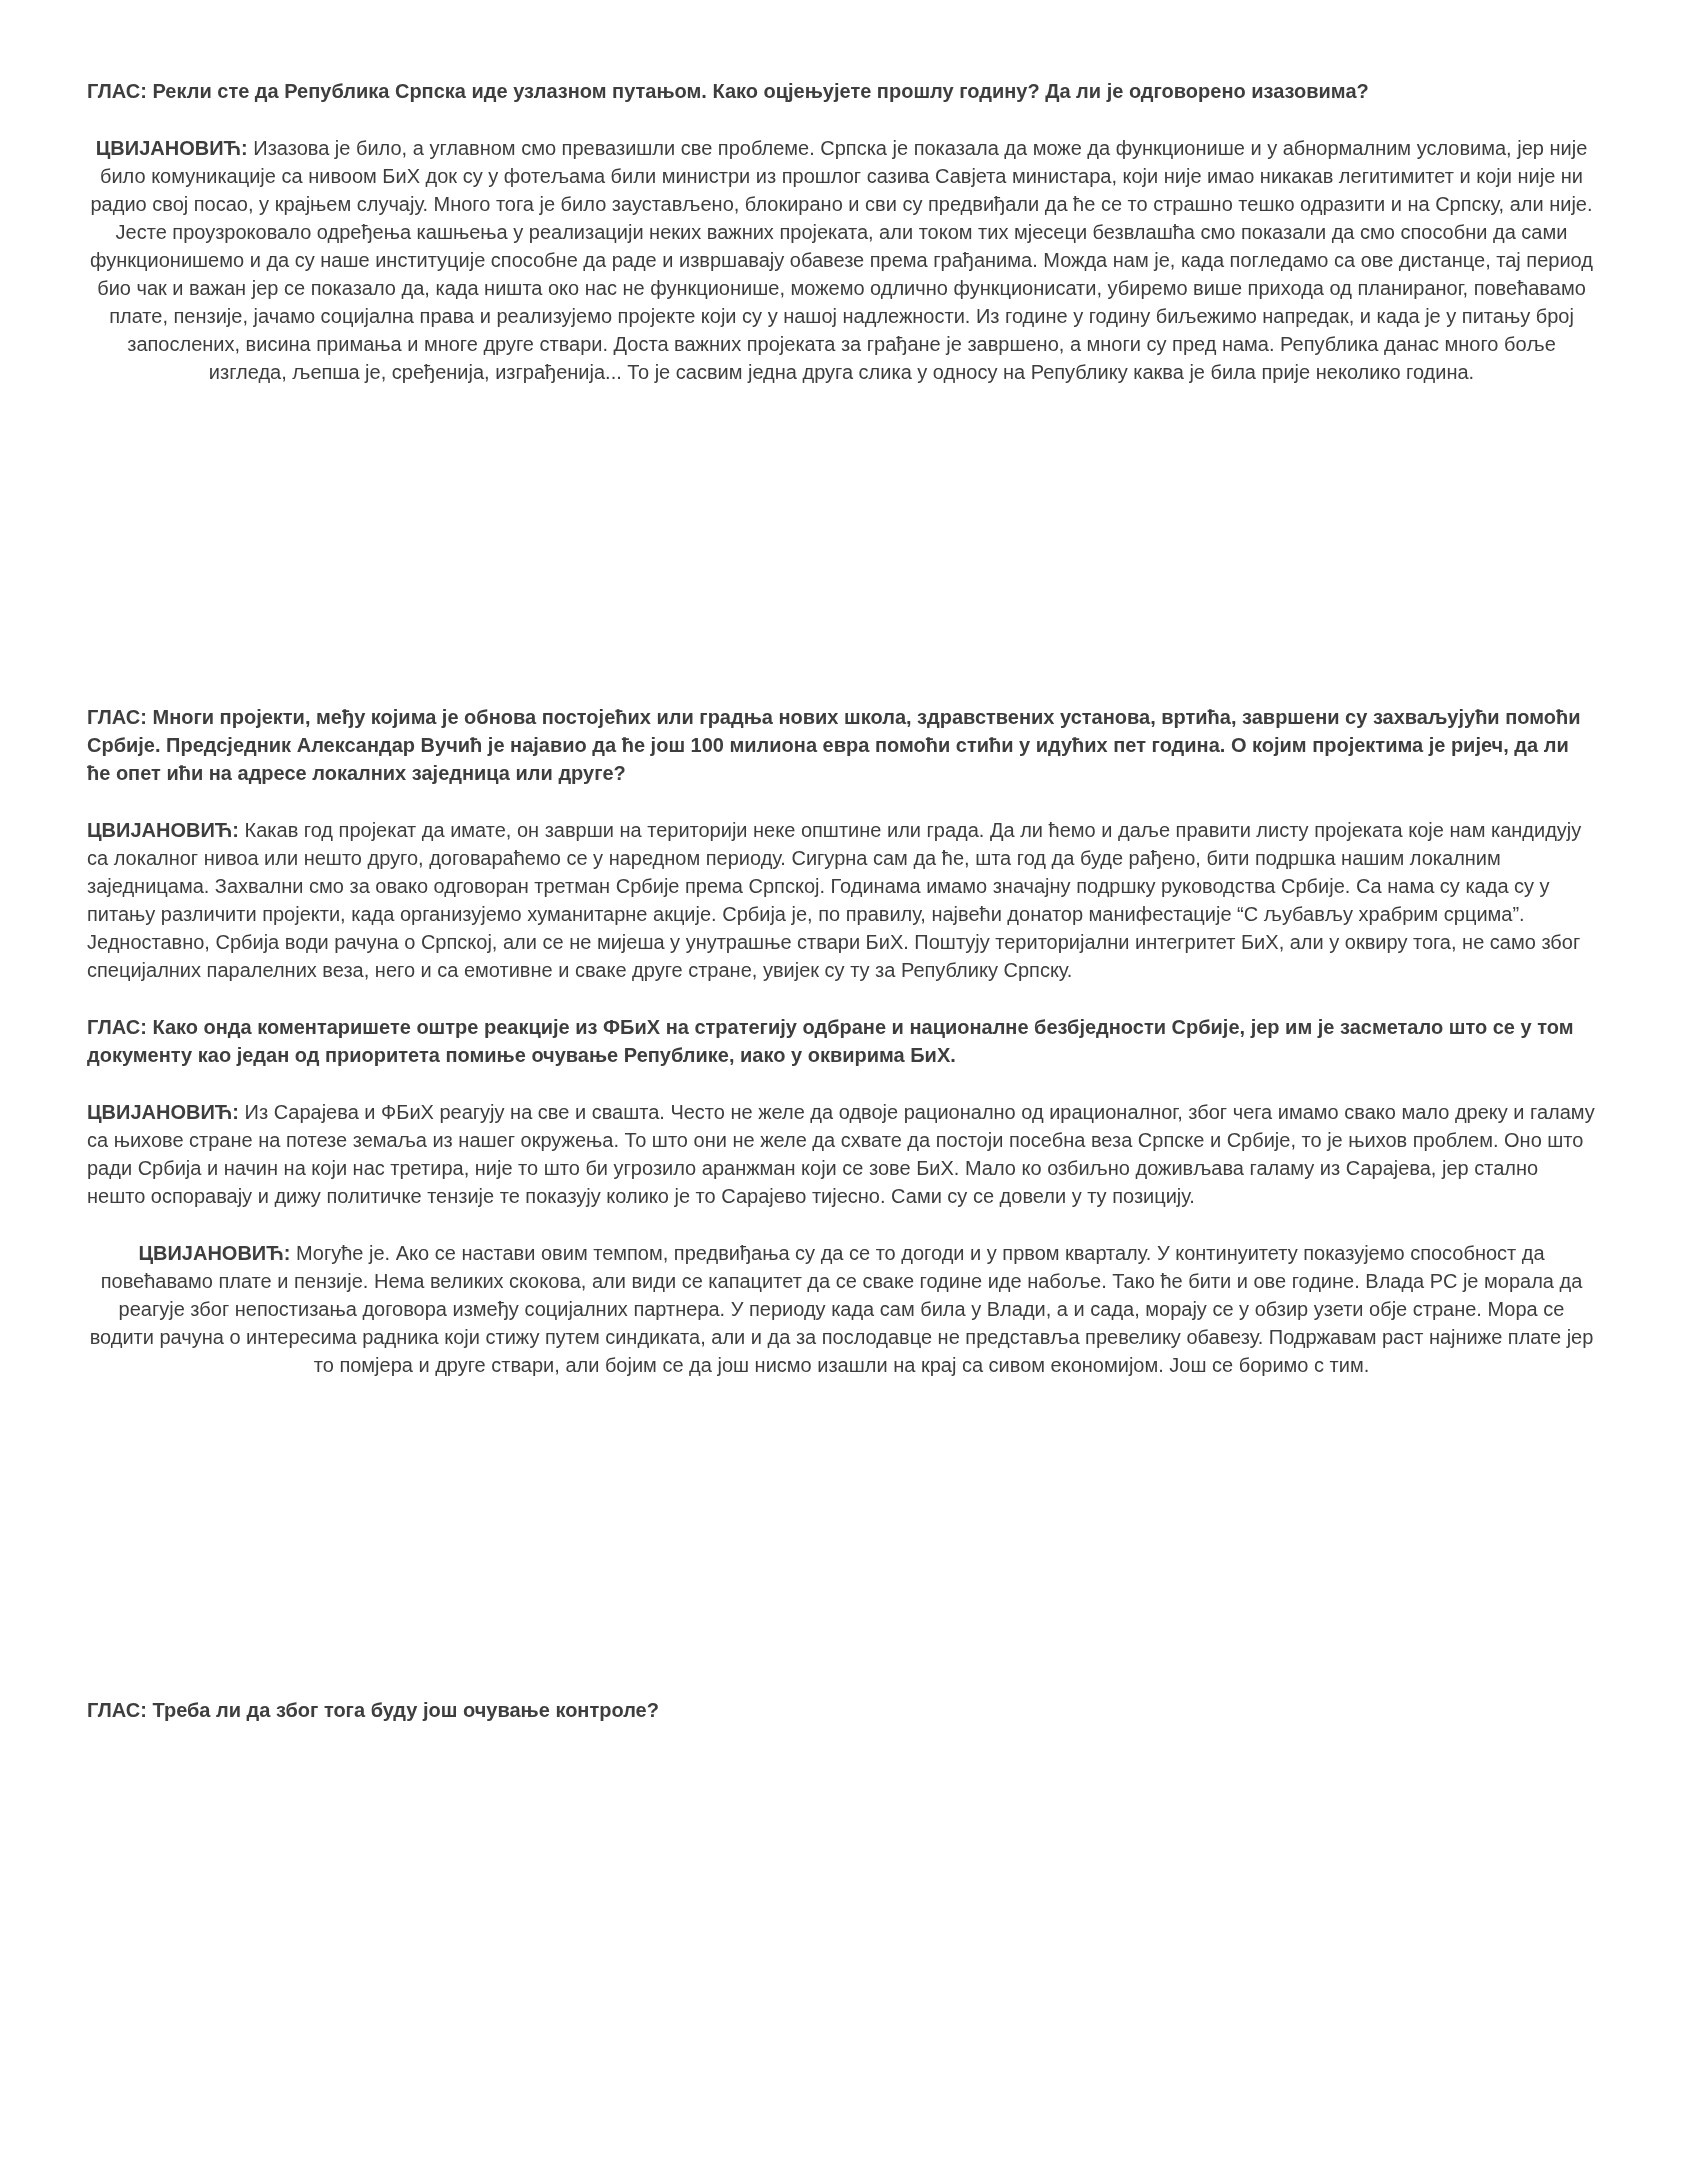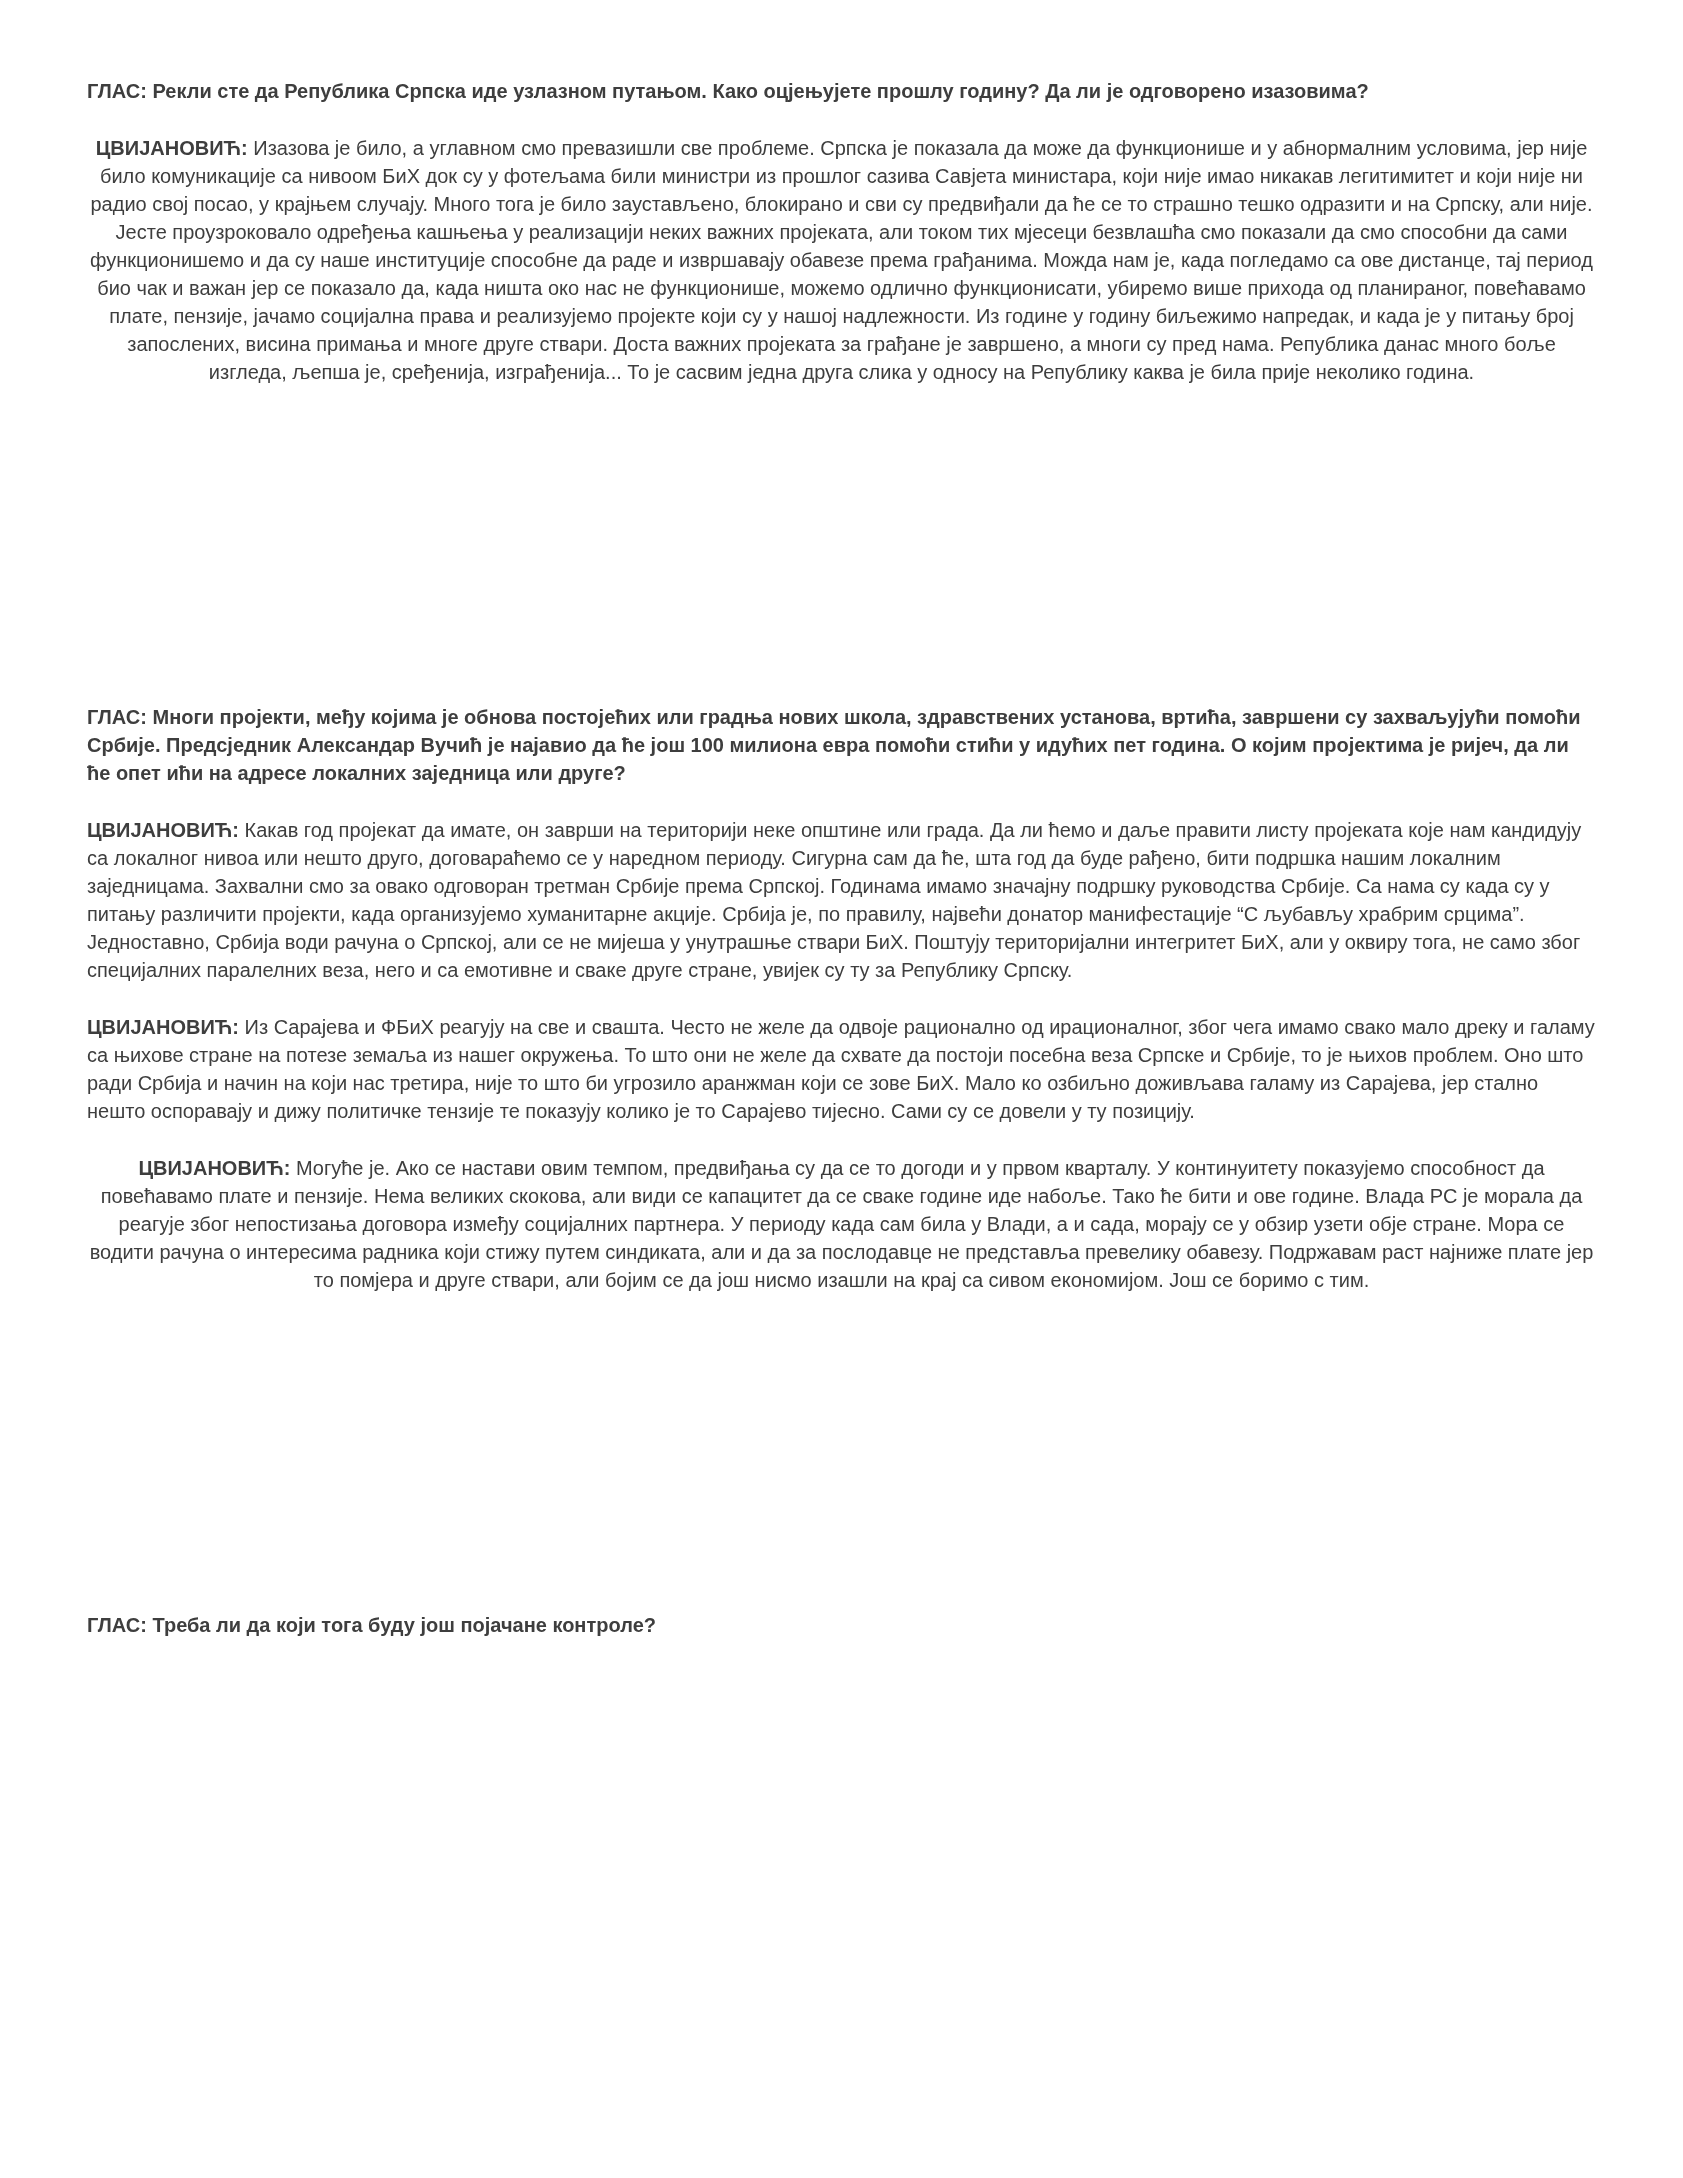--- a/index.html
+++ b/index.html
@@ -41,21 +41,22 @@
 <main class="article">
 
     <p class="block question"><strong class="speaker">ГЛАС:</strong><span class="text"> Рекли сте да Република Српска иде узлазном путањом. Како оцјењујете прошлу годину? Да ли је одговорено изазовима?</span></p>
 
     <p class="block answer gap-large"><strong class="speaker">ЦВИЈАНОВИЋ:</strong><span class="text"> Изазова је било, а углавном смо превазишли све проблеме. Српска је показала да може да функционише и у абнормалним условима, јер није било комуникације са нивоом БиХ док су у фотељама били министри из прошлог сазива Савјета министара, који није имао никакав легитимитет и који није ни радио свој посао, у крајњем случају. Много тога је било заустављено, блокирано и сви су предвиђали да ће се то страшно тешко одразити и на Српску, али није. Јесте проузроковало одређења кашњења у реализацији неких важних пројеката, али током тих мјесеци безвлашћа смо показали да смо способни да сами функционишемо и да су наше институције способне да раде и извршавају обавезе према грађанима. Можда нам је, када погледамо са ове дистанце, тај период био чак и важан јер се показало да, када ништа око нас не функционише, можемо одлично функционисати, убиремо више прихода од планираног, повећавамо плате, пензије, јачамо социјална права и реализујемо пројекте који су у нашој надлежности. Из године у годину биљежимо напредак, и када је у питању број запослених, висина примања и многе друге ствари. Доста важних пројеката за грађане је завршено, а многи су пред нама. Република данас много боље изгледа, љепша је, сређенија, изграђенија... То је сасвим једна друга слика у односу на Републику каква је била прије неколико година.</span></p>
 
     <p class="block question"><strong class="speaker">ГЛАС:</strong><span class="text"> Многи пројекти, међу којима је обнова постојећих или градња нових школа, здравствених установа, вртића, завршени су захваљујући помоћи Србије. Предсједник Александар Вучић је најавио да ће још 100 милиона евра помоћи стићи у идућих пет година. О којим пројектима је ријеч, да ли ће опет ићи на адресе локалних заједница или друге?</span></p>
 
     <p class="block answer"><strong class="speaker">ЦВИЈАНОВИЋ:</strong><span class="text"> Какав год пројекат да имате, он заврши на територији неке општине или града. Да ли ћемо и даље правити листу пројеката које нам кандидују са локалног нивоа или нешто друго, договараћемо се у наредном периоду. Сигурна сам да ће, шта год да буде рађено, бити подршка нашим локалним заједницама. Захвални смо за овако одговоран третман Србије према Српској. Годинама имамо значајну подршку руководства Србије. Са нама су када су у питању различити пројекти, када организујемо хуманитарне акције. Србија је, по правилу, највећи донатор манифестације “С љубављу храбрим срцима”. Једноставно, Србија води рачуна о Српској, али се не мијеша у унутрашње ствари БиХ. Поштују територијални интегритет БиХ, али у оквиру тога, не само због специјалних паралелних веза, него и са емотивне и сваке друге стране, увијек су ту за Републику Српску.</span></p>
 
+    <p class="block question"><strong class="speaker">ГЛАС:</strong><span class="text"> Како онда коментаришете оштре реакције из ФБиХ на стратегију одбране и националне безбједности Србије, јер им је засметало што се у том документу као један од приоритета помиње очување Републике, иако у оквирима БиХ.</span></p>
 
     <p class="block answer"><strong class="speaker">ЦВИЈАНОВИЋ:</strong><span class="text"> Из Сарајева и ФБиХ реагују на све и свашта. Често не желе да одвоје рационално од ирационалног, због чега имамо свако мало дреку и галаму са њихове стране на потезе земаља из нашег окружења. То што они не желе да схвате да постоји посебна веза Српске и Србије, то је њихов проблем. Оно што ради Србија и начин на који нас третира, није то што би угрозило аранжман који се зове БиХ. Мало ко озбиљно доживљава галаму из Сарајева, јер стално нешто оспоравају и дижу политичке тензије те показују колико је то Сарајево тијесно. Сами су се довели у ту позицију.</span></p>
 
 
     <p class="block answer gap-large"><strong class="speaker">ЦВИЈАНОВИЋ:</strong><span class="text"> Могуће је. Ако се настави овим темпом, предвиђања су да се то догоди и у првом кварталу. У континуитету показујемо способност да повећавамо плате и пензије. Нема великих скокова, али види се капацитет да се сваке године иде набоље. Тако ће бити и ове године. Влада РС је морала да реагује због непостизања договора између социјалних партнера. У периоду када сам била у Влади, а и сада, морају се у обзир узети обје стране. Мора се водити рачуна о интересима радника који стижу путем синдиката, али и да за послодавце не представља превелику обавезу. Подржавам раст најниже плате јер то помјера и друге ствари, али бојим се да још нисмо изашли на крај са сивом економијом. Још се боримо с тим.</span></p>
 
-    <p class="block question"><strong class="speaker">ГЛАС:</strong><span class="text"> Треба ли да који тога буду још појачане контроле?</span></p>
+    <p class="block question"><strong class="speaker">ГЛАС:</strong><span class="text"> Треба ли да због тога буду још очување контроле?</span></p>
   </main>
 
 
 </body></html>

